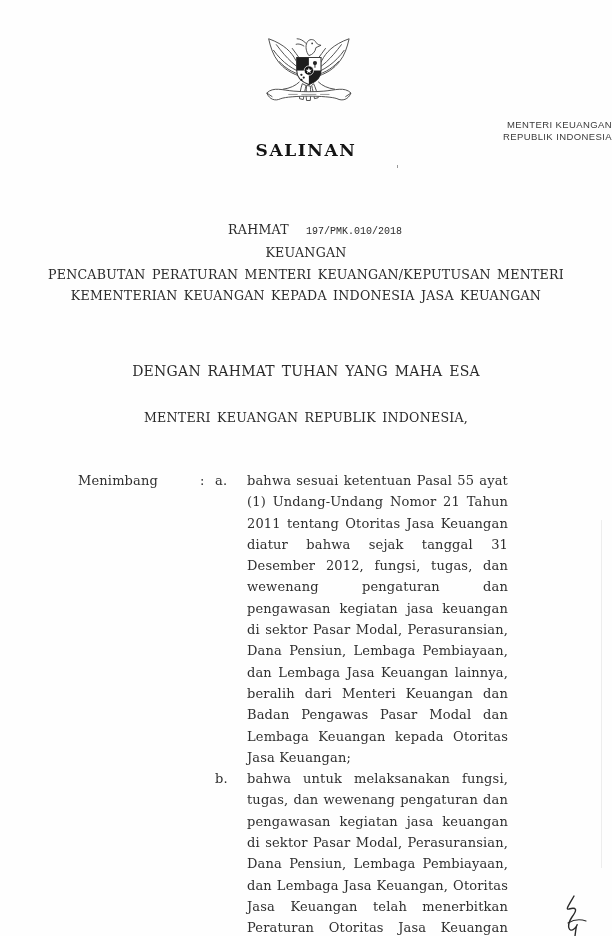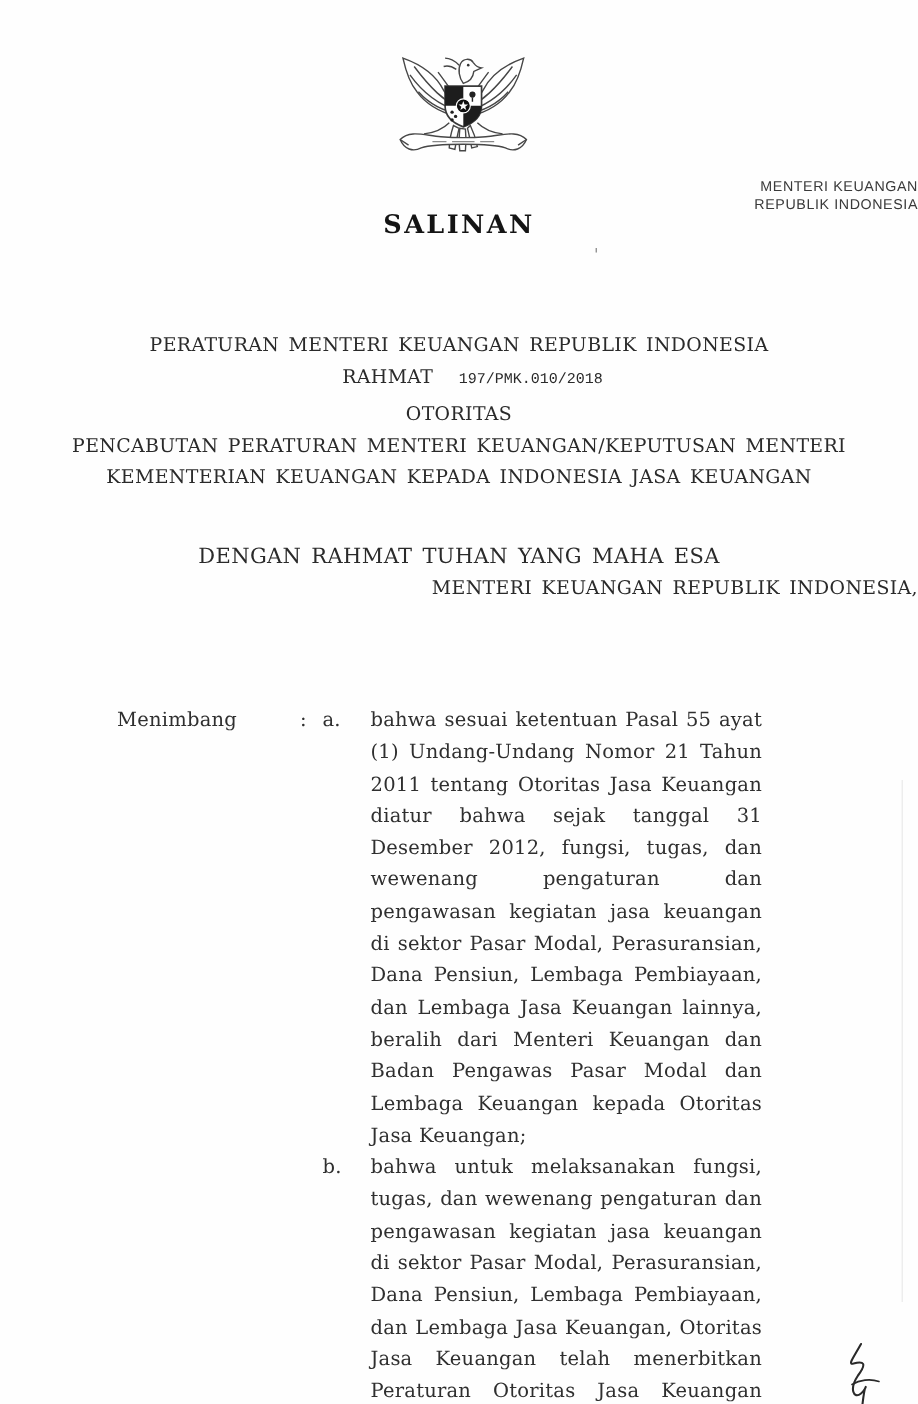--- a/index.html
+++ b/index.html
@@ -26,21 +26,21 @@
   
   .title-block { position:absolute; top:219px; left:0; width:100%;
     text-align:center; font-size:12.6px; line-height:21.3px;
     letter-spacing:0.25px; word-spacing:2px; color:#2a2a2a; }
   .nomor-line { position:relative; left:9px; }
   .nomor-value { font-family:"Liberation Mono", "DejaVu Sans Mono", monospace;
     font-size:10px; margin-left:17px; letter-spacing:0; }
 
   .invocation { position:absolute; top:363px; left:0; width:100%; text-align:center;
     font-size:14px; letter-spacing:0.25px; word-spacing:2px; color:#2a2a2a; }
-  .authority { position:absolute; top:384px; left:0; width:100%; text-align:right;
+  .authority { position:absolute; top:410px; left:0; width:100%; text-align:center;
     font-size:12.6px; letter-spacing:0.25px; word-spacing:2px; color:#2a2a2a; }
 
   
   .considerations { position:absolute; top:470px; left:78px; width:462px;
     display:flex; font-size:13px; line-height:21.3px; letter-spacing:0.15px;
     color:#2f2f2f; }
   .c-label { width:122px; flex:none; }
   .c-colon { width:15px; flex:none; }
   .c-items { width:293px; flex:none; }
   .c-item  { display:flex; }
@@ -117,25 +117,24 @@
     </svg>
   </div>
 
   <div class="ministry-line ministry-1">MENTERI KEUANGAN</div>
   <div class="ministry-line ministry-2">REPUBLIK INDONESIA</div>
   <div class="salinan">SALINAN</div>
 
   <div class="scan-artifact">'</div>
 
   <div class="title-block">
-    <div>PERATURAN MENTERI KEUANGAN REPUBLIK INDONESIA</div>
     <div class="nomor-line">
       <span>RAHMAT</span><span class="nomor-value">197/PMK.010/2018</span>
     </div>
-    <div>OTORITAS</div>
+    <div>KEUANGAN</div>
     <div>PENCABUTAN PERATURAN MENTERI KEUANGAN/KEPUTUSAN MENTERI</div>
     <div>KEMENTERIAN KEUANGAN KEPADA INDONESIA JASA KEUANGAN</div>
   </div>
 
   <div class="invocation">DENGAN RAHMAT TUHAN YANG MAHA ESA</div>
   <div class="authority">MENTERI KEUANGAN REPUBLIK INDONESIA,</div>
 
   <div class="considerations">
     <div class="c-label">Menimbang</div>
     <div class="c-colon">:</div>

